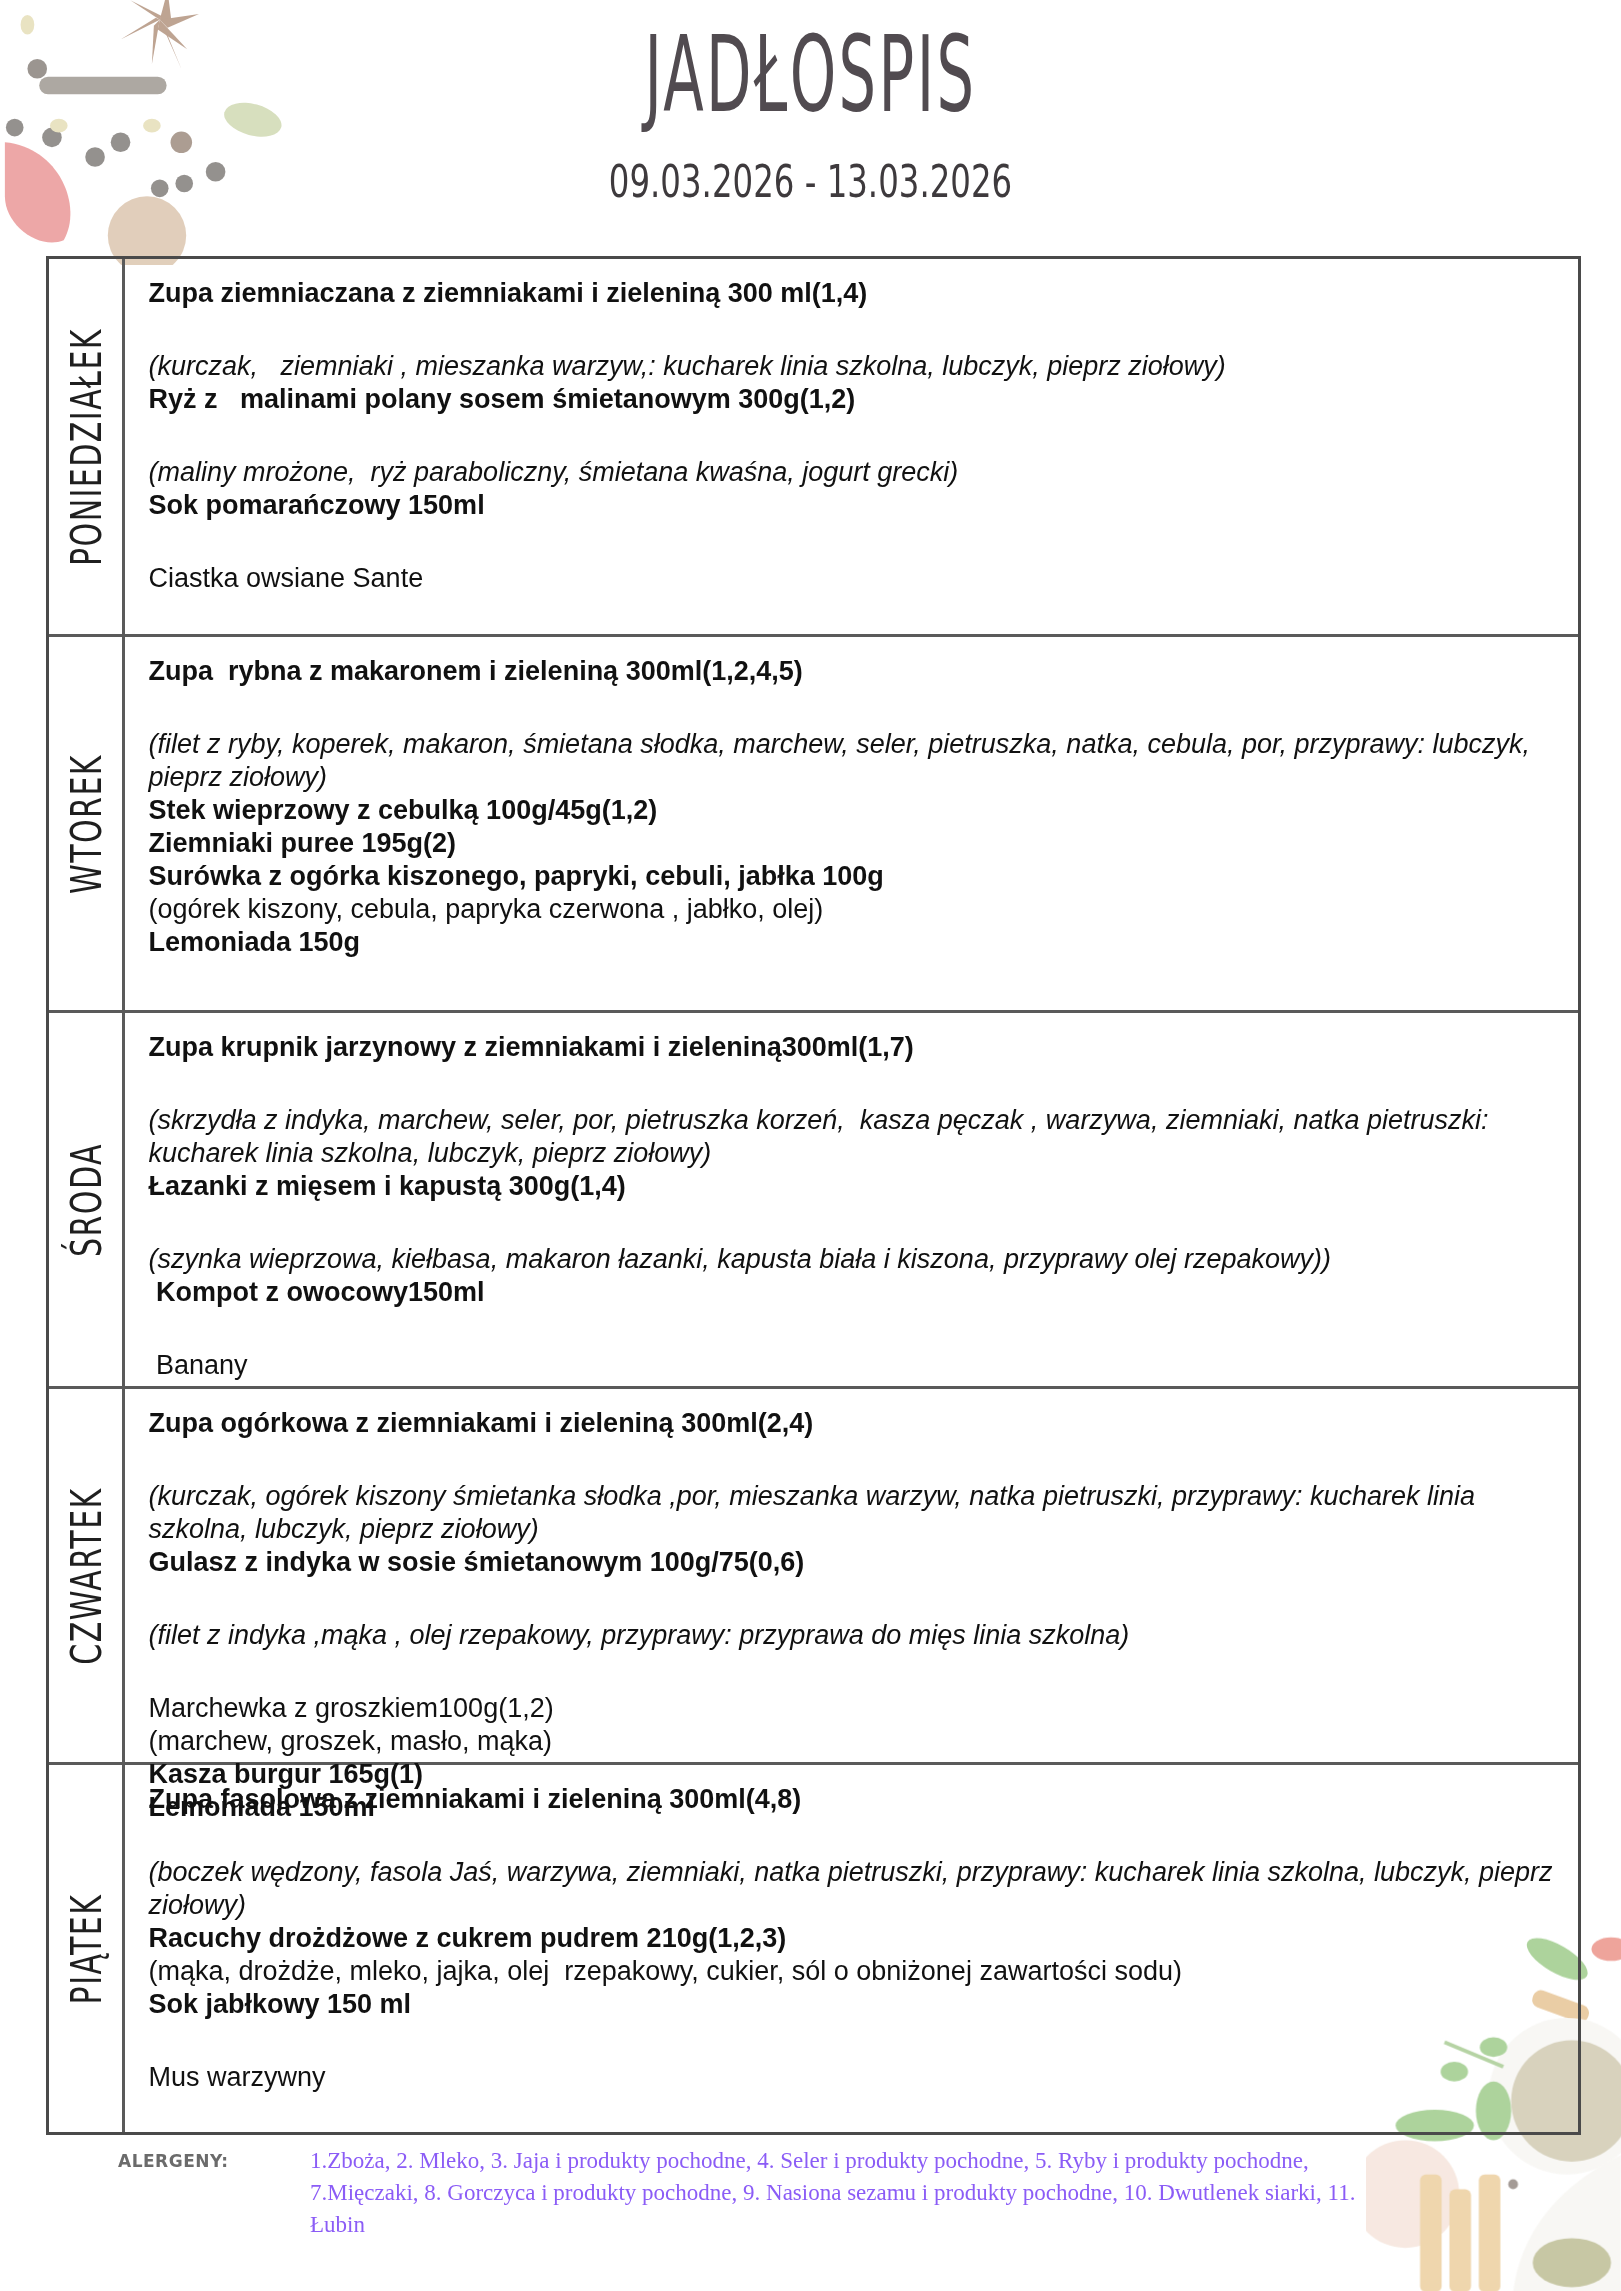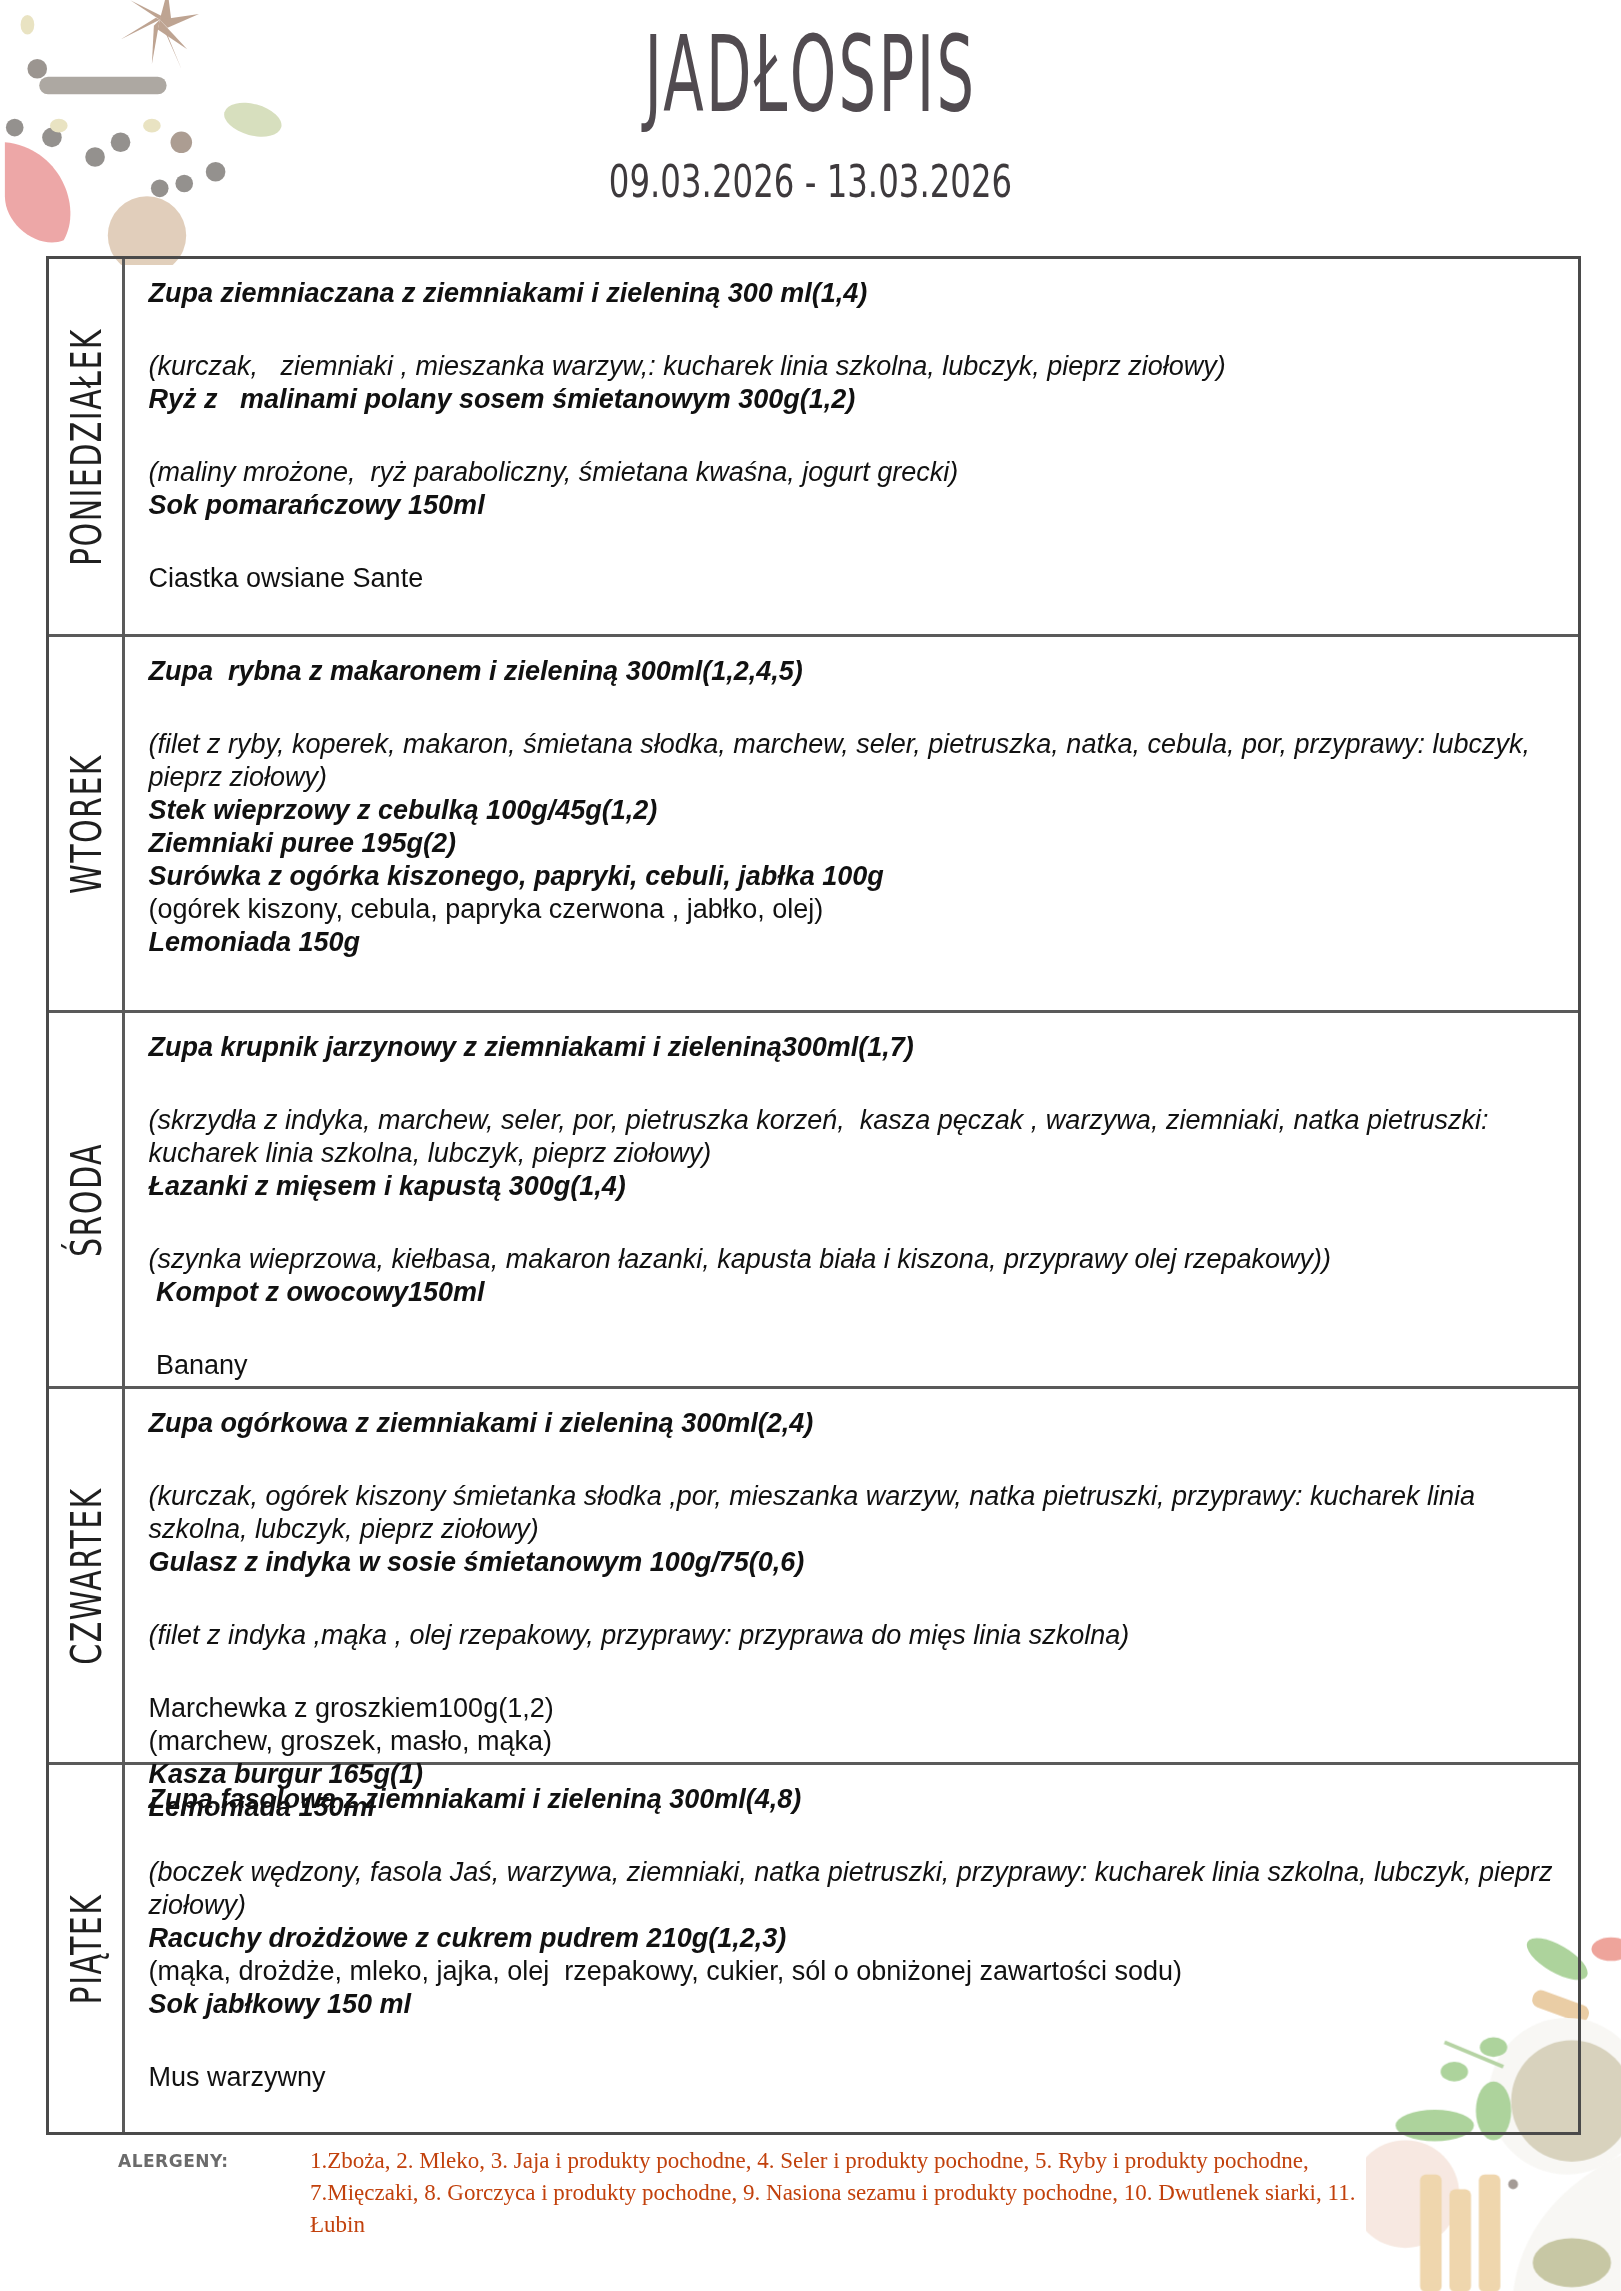--- a/index.html
+++ b/index.html
@@ -46,37 +46,37 @@
       transform: translate(-50%, -50%) rotate(-90deg) scaleX(0.7);
       white-space: nowrap;
       font-family: "DejaVu Sans", sans-serif; font-size: 43px; color: #1f1f1f;
       letter-spacing: 2px;
     }
     .day-content {
       flex: 1; padding: 17.6px 19.6px 0 23.5px; box-sizing: border-box;
       font-size: 27px; line-height: 33px;
     }
     .line { white-space: pre-wrap; }
-    .dish { font-weight: bold; font-style: italic; }
+    .dish { font-weight: bold; }
     .dish-upright { font-weight: normal; font-style: normal; margin-top: 40px; }
     .ingr { font-style: italic; font-weight: normal; margin-top: 40px; }
     .ingr-upright { font-style: normal; font-weight: normal; }
 
     .allergens {
       position: absolute; left: 118px; top: 2145px; width: 1274px;
       display: flex;
     }
     .allergens-label {
       font-family: "DejaVu Sans", sans-serif; font-weight: bold;
       font-size: 17px; color: #6b6b6b; width: 192px; flex: 0 0 192px;
       padding-top: 5.9px; letter-spacing: 0.5px;
     }
     .allergens-text {
       font-family: "Liberation Serif", serif; font-size: 23px; line-height: 32px;
-      color: #c2410c; width: 1078px;
+      color: #8b5cf6; width: 1078px;
     }
   </style>
 </head>
 <body>
 
 <svg class="deco deco-tl" viewBox="0 0 300 270">
   <g opacity="0.55">
     <g transform="translate(163,20)" fill="#8a5a3a">
       <path d="M0 0 L8 -30 L12 2 Z"></path>
         <path d="M0 0 L40 -6 L8 8 Z"></path>

